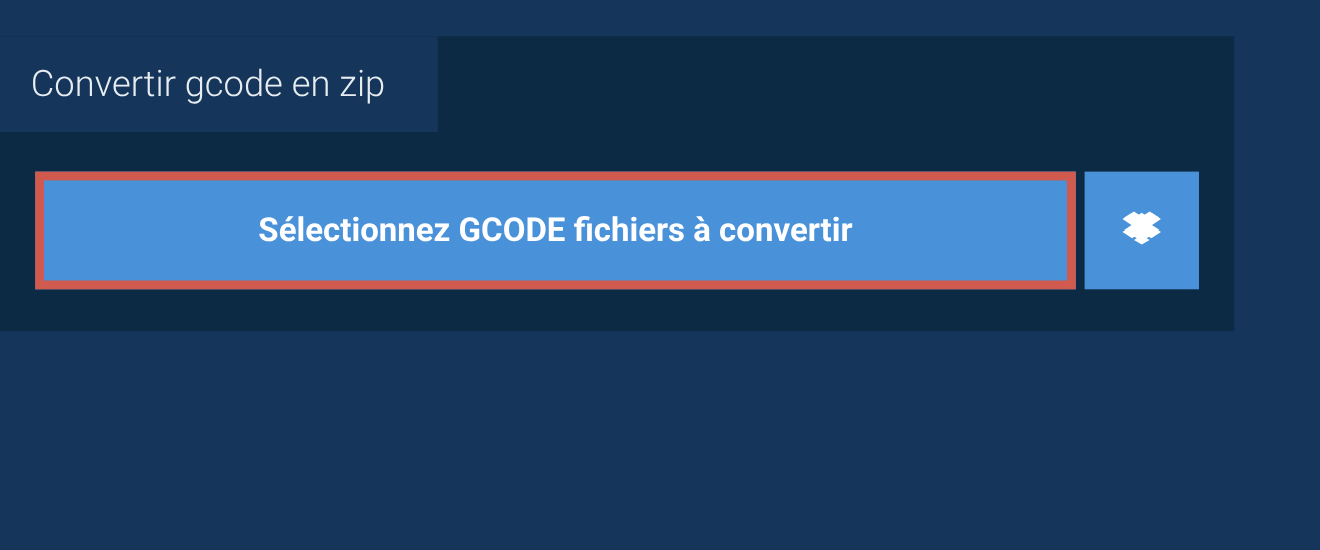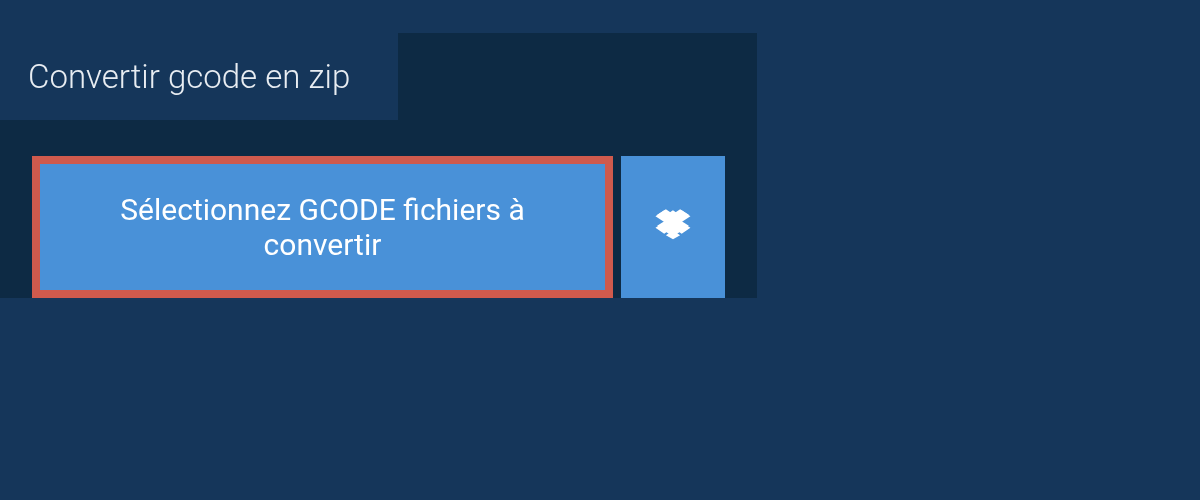--- a/index.html
+++ b/index.html
@@ -9,43 +9,44 @@
     }
     body {
       width: 1200px;
       height: 500px;
       background: #15365a;
       font-family: -apple-system, BlinkMacSystemFont, "Segoe UI", Roboto, Arial, sans-serif;
       overflow: hidden;
     }
     .panel {
       background: #0d2a44;
-      width: 757px;
+      width: 1122px;
       margin-top: 33px;
+      padding-bottom: 38px;
     }
     .tab {
       display: inline-block;
       background: #15365a;
       color: #e8edf2;
       font-size: 33px;
       font-weight: 300;
       padding: 24px 48px 24px 28px;
     }
     .button-row {
       display: flex;
       gap: 8px;
       margin: 36px 32px 0 32px;
     }
     .select-button {
       flex: 1;
       background: #4991d8;
       color: #ffffff;
       border: 8px solid #cf5a4d;
       font-size: 30px;
-      font-weight: 400;
+      font-weight: 700;
       padding: 28px 20px;
       text-align: center;
       cursor: pointer;
     }
     .dropbox-button {
       width: 104px;
       background: #4991d8;
       display: flex;
       align-items: center;
       justify-content: center;

